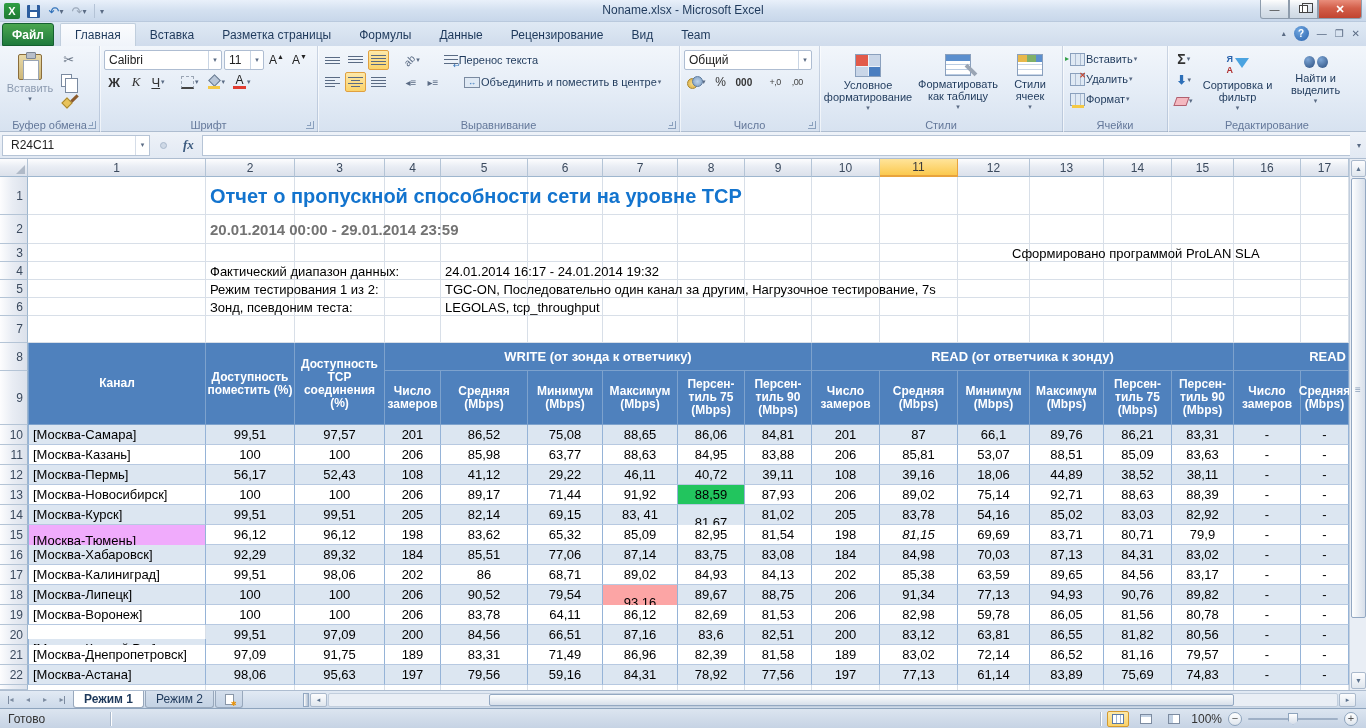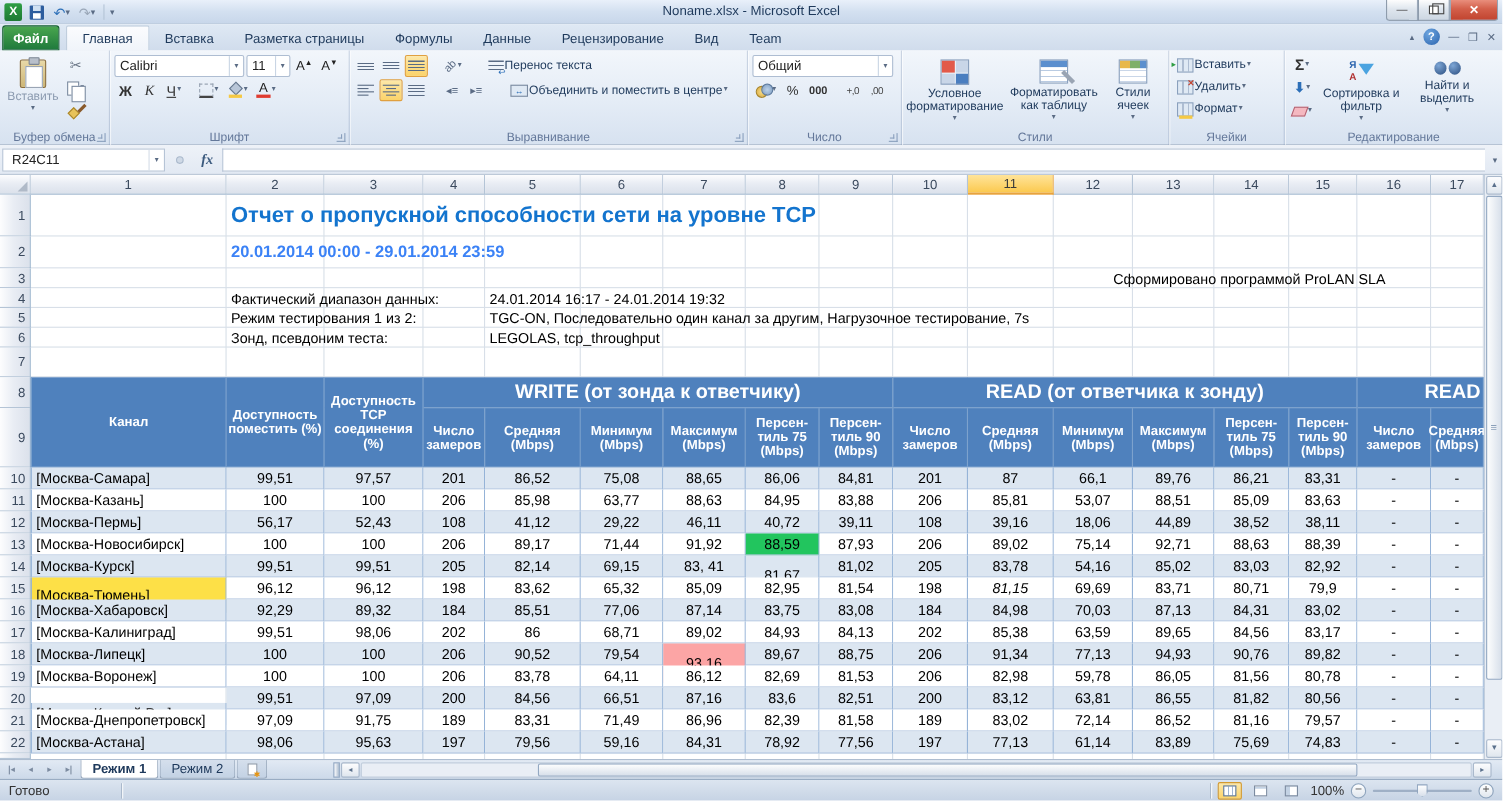--- a/index.html
+++ b/index.html
@@ -152,24 +152,24 @@
   border-right:1px solid #b4c4d6; border-bottom:1px solid #9eb6ce; font-size:12px; color:#3b4a5e; display:flex; align-items:center; justify-content:center; }
 .colhdr.sel { background:linear-gradient(#ffe49a,#fbc94f); border-right:1px solid #e8a33d; border-bottom:2px solid #e8a33d; color:#3a3a3a; }
 .corner { left:0; width:28px; }
 .corner:after { content:""; position:absolute; right:2px; bottom:2px; border-left:9px solid transparent; border-bottom:9px solid #b0bac8; }
 .rowhdr { position:absolute; left:0; width:28px; background:linear-gradient(90deg,#fdfdfe,#e9edf4 45%,#dbe1eb);
   border-right:1px solid #9eb6ce; border-bottom:1px solid #b4c4d6; font-size:12px; color:#3b4a5e; display:flex; align-items:center; justify-content:flex-end; padding-right:4px; }
 .gline-v { position:absolute; width:1px; background:#d8dfe8; }
 .gline-h { position:absolute; height:1px; background:#d8dfe8; }
 .celltxt { position:absolute; white-space:nowrap; overflow:hidden; display:flex; align-items:center; font-size:13px; color:#000; }
 .sh-title { font-size:20px; font-weight:bold; color:#1374CE; }
-.sh-sub { font-size:15px; font-weight:bold; color:#3b82f6; }
+.sh-sub { font-size:15px; font-weight:bold; color:#737373; }
 .thcell { position:absolute; background:#4F81BD; color:#fff; font-weight:bold; font-size:12px; text-align:center;
   display:flex; align-items:center; justify-content:center; border-right:1px solid #7da2cd; border-bottom:1px solid #7da2cd; line-height:13px; padding:1px; }
-.thcell.grp { font-size:18px; }
+.thcell.grp { font-size:13px; }
 .dcell { position:absolute; font-size:13px; display:flex; align-items:center; justify-content:center;
   border-right:1px solid #95b3d7; border-bottom:1px solid #b7c9e1; overflow:hidden; white-space:nowrap; }
 .dcell.chan { justify-content:flex-start; padding-left:4px; }
 
 
 #vscroll { position:absolute; left:1349px; top:159px; width:17px; height:531px; background:#e9eef5; border-left:1px solid #c2cedd; }
 .varrow { position:absolute; left:1px; width:15px; height:17px; background:linear-gradient(#fdfdfe,#dfe6ee); border:1px solid #aab9cc; border-radius:2px; font-size:7px; color:#5a708c; display:flex; align-items:center; justify-content:center; }
 #vthumb { position:absolute; left:1px; top:19px; width:15px; height:440px; background:linear-gradient(90deg,#fdfefe,#d7dfea); border:1px solid #93a8c2; border-radius:2px; }
 #vthumb:after { content:"≡"; position:absolute; left:3px; top:205px; color:#8ba0ba; font-size:10px; }
 
@@ -686,21 +686,21 @@
       <div class="dcell" style="left: 678px; top: 346px; width: 67px; height: 36px; position: absolute; background: rgb(220, 230, 241);">81,67</div>
       <div class="dcell" style="left: 745px; top: 346px; width: 67px; height: 20px; position: absolute; background: rgb(220, 230, 241);">81,02</div>
       <div class="dcell" style="left: 812px; top: 346px; width: 68px; height: 20px; position: absolute; background: rgb(220, 230, 241);">205</div>
       <div class="dcell" style="left: 880px; top: 346px; width: 78px; height: 20px; position: absolute; background: rgb(220, 230, 241);">83,78</div>
       <div class="dcell" style="left: 958px; top: 346px; width: 72px; height: 20px; position: absolute; background: rgb(220, 230, 241);">54,16</div>
       <div class="dcell" style="left: 1030px; top: 346px; width: 74px; height: 20px; position: absolute; background: rgb(220, 230, 241);">85,02</div>
       <div class="dcell" style="left: 1104px; top: 346px; width: 68px; height: 20px; position: absolute; background: rgb(220, 230, 241);">83,03</div>
       <div class="dcell" style="left: 1172px; top: 346px; width: 62px; height: 20px; position: absolute; background: rgb(220, 230, 241);">82,92</div>
       <div class="dcell" style="left: 1234px; top: 346px; width: 67px; height: 20px; position: absolute; background: rgb(220, 230, 241);">-</div>
       <div class="dcell" style="left: 1301px; top: 346px; width: 48px; height: 20px; position: absolute; background: rgb(220, 230, 241);">-</div>
-      <div class="dcell chan" style="left: 28px; top: 366px; width: 178px; height: 32px; position: absolute; background: #fde047; border-left: 1px solid rgb(149, 179, 215);">[Москва-Тюмень]</div>
+      <div class="dcell chan" style="left: 28px; top: 366px; width: 178px; height: 32px; position: absolute; background: #f0abfc; border-left: 1px solid rgb(149, 179, 215);">[Москва-Тюмень]</div>
       <div class="dcell" style="left: 206px; top: 366px; width: 89px; height: 20px; position: absolute; background: rgb(255, 255, 255);">96,12</div>
       <div class="dcell" style="left: 295px; top: 366px; width: 90px; height: 20px; position: absolute; background: rgb(255, 255, 255);">96,12</div>
       <div class="dcell" style="left: 385px; top: 366px; width: 56px; height: 20px; position: absolute; background: rgb(255, 255, 255);">198</div>
       <div class="dcell" style="left: 441px; top: 366px; width: 87px; height: 20px; position: absolute; background: rgb(255, 255, 255);">83,62</div>
       <div class="dcell" style="left: 528px; top: 366px; width: 75px; height: 20px; position: absolute; background: rgb(255, 255, 255);">65,32</div>
       <div class="dcell" style="left: 603px; top: 366px; width: 75px; height: 20px; position: absolute; background: rgb(255, 255, 255);">85,09</div>
       <div class="dcell" style="left: 678px; top: 366px; width: 67px; height: 20px; position: absolute; background: rgb(255, 255, 255);">82,95</div>
       <div class="dcell" style="left: 745px; top: 366px; width: 67px; height: 20px; position: absolute; background: rgb(255, 255, 255);">81,54</div>
       <div class="dcell" style="left: 812px; top: 366px; width: 68px; height: 20px; position: absolute; background: rgb(255, 255, 255);">198</div>
       <div class="dcell" style="left: 880px; top: 366px; width: 78px; height: 20px; position: absolute; background: rgb(255, 255, 255); font-style: italic;">81,15</div>

